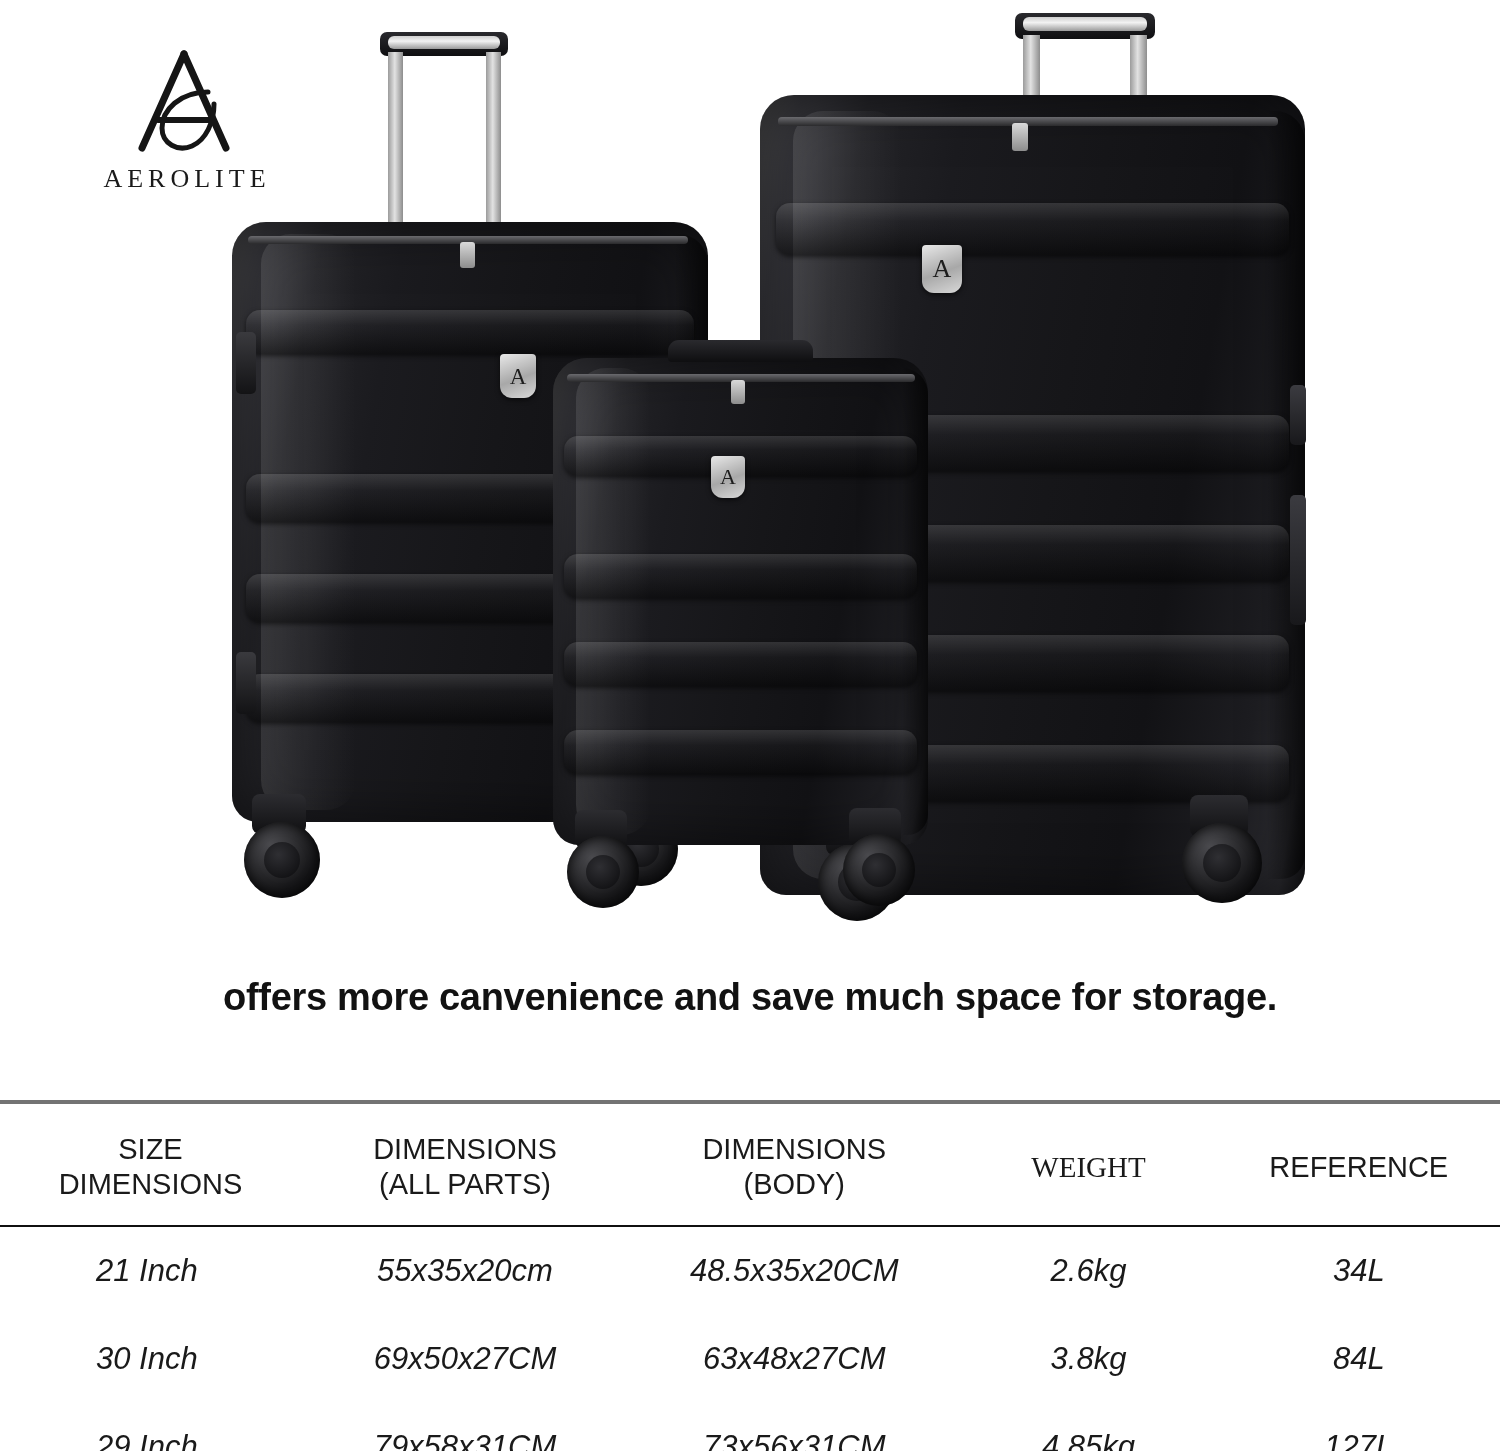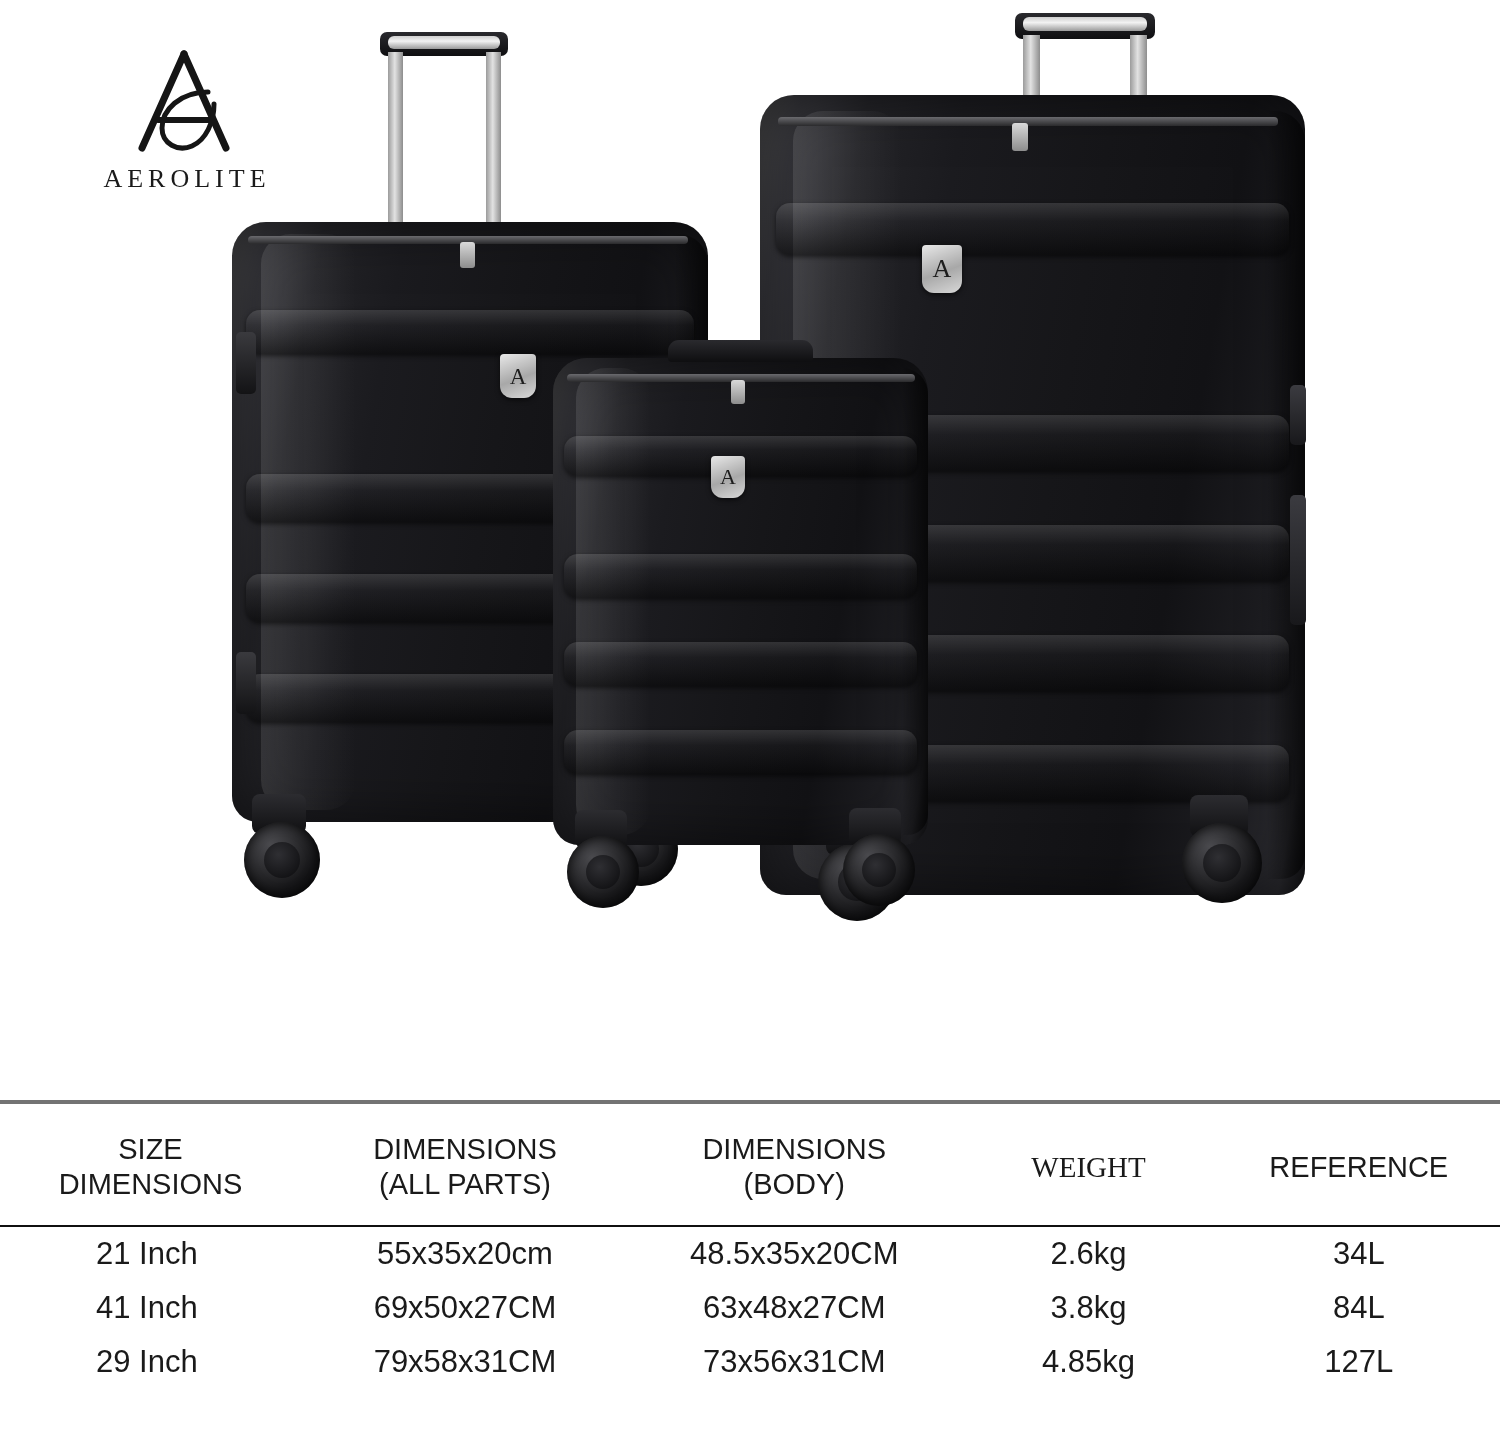--- a/index.html
+++ b/index.html
@@ -218,23 +218,24 @@
     padding: 28px 6px 22px 6px;
     text-align: center;
     line-height: 1.22;
     vertical-align: middle;
   }
   .spec-table thead tr {
     border-top: 4px solid #737373;
     border-bottom: 2px solid #101010;
   }
   .spec-table tbody td {
-    padding: 9px 6px;
+    padding: 26px 6px;
     text-align: center;
     font-size: 31px;
+    font-style: italic;
   }
   .spec-table tbody tr td:first-child {
     text-align: left;
     padding-left: 96px;
   }
   .col-size { width: 300px; }
   .col-dim-all { width: 330px; }
   .col-dim-body { width: 330px; }
   .col-weight { width: 260px; font-family: Liberation Serif, serif; }
   .col-cap { width: 280px; }
@@ -339,20 +340,21 @@
       <path d="M62 6 L20 100" stroke="#151515" stroke-width="7" fill="none" stroke-linecap="round"></path>
       <path d="M62 6 L104 100" stroke="#151515" stroke-width="7" fill="none" stroke-linecap="round"></path>
       <path d="M36 72 L88 72" stroke="#151515" stroke-width="6" fill="none" stroke-linecap="round"></path>
       <path d="M86 44 C 58 44, 40 62, 40 80 C 40 96, 56 104, 70 98 C 84 92, 92 74, 92 56" stroke="#151515" stroke-width="5" fill="none" stroke-linecap="round"></path>
     </svg>
   </div>
   <div class="brand-name">AEROLITE</div>
 </div>
 
 <div class="caption">
+  <div>offers more canvenience and save much space for storage.</div>
 </div>
 
 <table class="spec-table">
   <thead>
     <tr>
       <th class="col-size">
         <div>SIZE</div>
         <div>DIMENSIONS</div>
       </th>
       <th class="col-dim-all">
@@ -373,21 +375,21 @@
   </thead>
   <tbody>
     <tr>
       <td>21 Inch</td>
       <td>55x35x20cm</td>
       <td>48.5x35x20CM</td>
       <td>2.6kg</td>
       <td>34L</td>
     </tr>
     <tr>
-      <td>41 Inch</td>
+      <td>30 Inch</td>
       <td>69x50x27CM</td>
       <td>63x48x27CM</td>
       <td>3.8kg</td>
       <td>84L</td>
     </tr>
     <tr>
       <td>29 Inch</td>
       <td>79x58x31CM</td>
       <td>73x56x31CM</td>
       <td>4.85kg</td>

